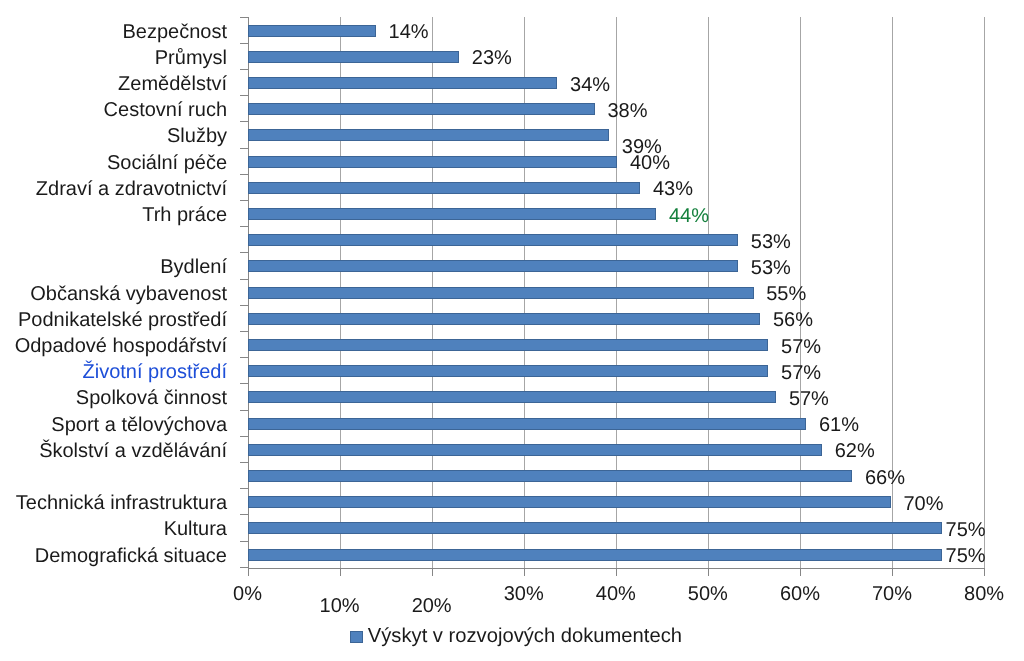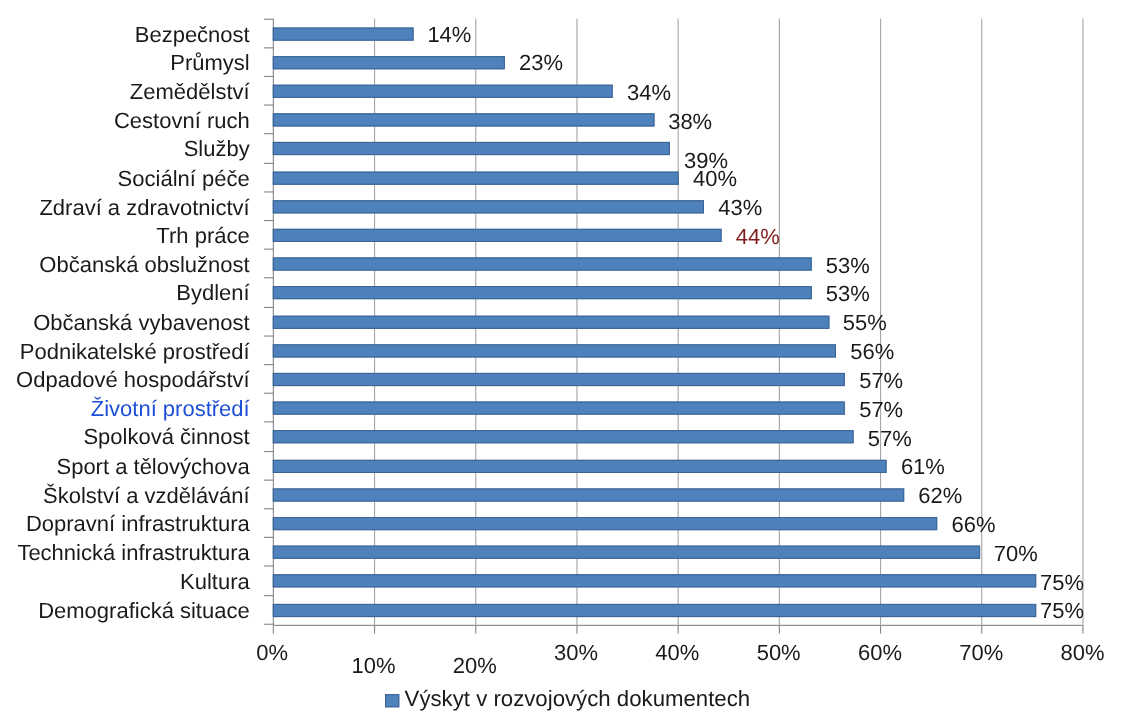--- a/index.html
+++ b/index.html
@@ -57,23 +57,22 @@
       <div class="cat-label" style="right: 797px; top: 126.4px; color: rgb(26, 26, 26);">Služby</div>
       <div class="data-label" style="left: 621.863px; top: 137px; color: rgb(26, 26, 26);">39%</div>
       <div class="bar" style="left: 247.5px; top: 155.5px; width: 369.865px; height: 12px; background: rgb(79, 129, 189); border-color: rgb(60, 101, 150);"></div>
       <div class="cat-label" style="right: 797px; top: 152.6px; color: rgb(26, 26, 26);">Sociální péče</div>
       <div class="data-label" style="left: 629.965px; top: 153.1px; color: rgb(26, 26, 26);">40%</div>
       <div class="bar" style="left: 247.5px; top: 181.7px; width: 392.792px; height: 12px; background: rgb(79, 129, 189); border-color: rgb(60, 101, 150);"></div>
       <div class="cat-label" style="right: 797px; top: 178.8px; color: rgb(26, 26, 26);">Zdraví a zdravotnictví</div>
       <div class="data-label" style="left: 652.892px; top: 179.3px; color: rgb(26, 26, 26);">43%</div>
       <div class="bar" style="left: 247.5px; top: 207.9px; width: 408.813px; height: 12px; background: rgb(79, 129, 189); border-color: rgb(60, 101, 150);"></div>
       <div class="cat-label" style="right: 797px; top: 205px; color: rgb(26, 26, 26);">Trh práce</div>
-      <div class="data-label" style="left: 668.913px; top: 205.5px; color: #7f1d1d;">44%</div>
+      <div class="data-label" style="left: 668.913px; top: 205.5px; color: #15803d;">44%</div>
       <div class="bar" style="left: 247.5px; top: 234.1px; width: 490.668px; height: 12px; background: rgb(79, 129, 189); border-color: rgb(60, 101, 150);"></div>
-      <div class="cat-label" style="right: 797px; top: 231.2px; color: rgb(26, 26, 26);">Občanská obslužnost</div>
       <div class="data-label" style="left: 750.768px; top: 231.7px; color: rgb(26, 26, 26);">53%</div>
       <div class="bar" style="left: 247.5px; top: 260.3px; width: 490.668px; height: 12px; background: rgb(79, 129, 189); border-color: rgb(60, 101, 150);"></div>
       <div class="cat-label" style="right: 797px; top: 257.4px; color: rgb(26, 26, 26);">Bydlení</div>
       <div class="data-label" style="left: 750.768px; top: 257.9px; color: rgb(26, 26, 26);">53%</div>
       <div class="bar" style="left: 247.5px; top: 286.5px; width: 506.136px; height: 12px; background: rgb(79, 129, 189); border-color: rgb(60, 101, 150);"></div>
       <div class="cat-label" style="right: 797px; top: 283.6px; color: rgb(26, 26, 26);">Občanská vybavenost</div>
       <div class="data-label" style="left: 766.236px; top: 284.1px; color: rgb(26, 26, 26);">55%</div>
       <div class="bar" style="left: 247.5px; top: 312.7px; width: 512.858px; height: 12px; background: rgb(79, 129, 189); border-color: rgb(60, 101, 150);"></div>
       <div class="cat-label" style="right: 797px; top: 309.8px; color: rgb(26, 26, 26);">Podnikatelské prostředí</div>
       <div class="data-label" style="left: 772.958px; top: 310.3px; color: rgb(26, 26, 26);">56%</div>
@@ -86,21 +85,20 @@
       <div class="bar" style="left: 247.5px; top: 391.3px; width: 528.787px; height: 12px; background: rgb(79, 129, 189); border-color: rgb(60, 101, 150);"></div>
       <div class="cat-label" style="right: 797px; top: 388.4px; color: rgb(26, 26, 26);">Spolková činnost</div>
       <div class="data-label" style="left: 788.887px; top: 388.9px; color: rgb(26, 26, 26);">57%</div>
       <div class="bar" style="left: 247.5px; top: 417.5px; width: 558.895px; height: 12px; background: rgb(79, 129, 189); border-color: rgb(60, 101, 150);"></div>
       <div class="cat-label" style="right: 797px; top: 414.6px; color: rgb(26, 26, 26);">Sport a tělovýchova</div>
       <div class="data-label" style="left: 818.995px; top: 415.1px; color: rgb(26, 26, 26);">61%</div>
       <div class="bar" style="left: 247.5px; top: 443.7px; width: 574.64px; height: 12px; background: rgb(79, 129, 189); border-color: rgb(60, 101, 150);"></div>
       <div class="cat-label" style="right: 797px; top: 440.8px; color: rgb(26, 26, 26);">Školství a vzdělávání</div>
       <div class="data-label" style="left: 834.74px; top: 441.3px; color: rgb(26, 26, 26);">62%</div>
       <div class="bar" style="left: 247.5px; top: 469.9px; width: 604.841px; height: 12px; background: rgb(79, 129, 189); border-color: rgb(60, 101, 150);"></div>
-      <div class="cat-label" style="right: 797px; top: 467px; color: rgb(26, 26, 26);">Dopravní infrastruktura</div>
       <div class="data-label" style="left: 864.941px; top: 467.5px; color: rgb(26, 26, 26);">66%</div>
       <div class="bar" style="left: 247.5px; top: 496.1px; width: 643.328px; height: 12px; background: rgb(79, 129, 189); border-color: rgb(60, 101, 150);"></div>
       <div class="cat-label" style="right: 797px; top: 493.2px; color: rgb(26, 26, 26);">Technická infrastruktura</div>
       <div class="data-label" style="left: 903.428px; top: 493.7px; color: rgb(26, 26, 26);">70%</div>
       <div class="bar" style="left: 247.5px; top: 522.3px; width: 694.798px; height: 12px; background: rgb(79, 129, 189); border-color: rgb(60, 101, 150);"></div>
       <div class="cat-label" style="right: 797px; top: 519.4px; color: rgb(26, 26, 26);">Kultura</div>
       <div class="data-label" style="left: 945.576px; top: 519.9px; color: rgb(26, 26, 26);">75%</div>
       <div class="bar" style="left: 247.5px; top: 548.5px; width: 694.798px; height: 12px; background: rgb(79, 129, 189); border-color: rgb(60, 101, 150);"></div>
       <div class="cat-label" style="right: 797px; top: 545.6px; color: rgb(26, 26, 26);">Demografická situace</div>
       <div class="data-label" style="left: 945.576px; top: 546.1px; color: rgb(26, 26, 26);">75%</div>

